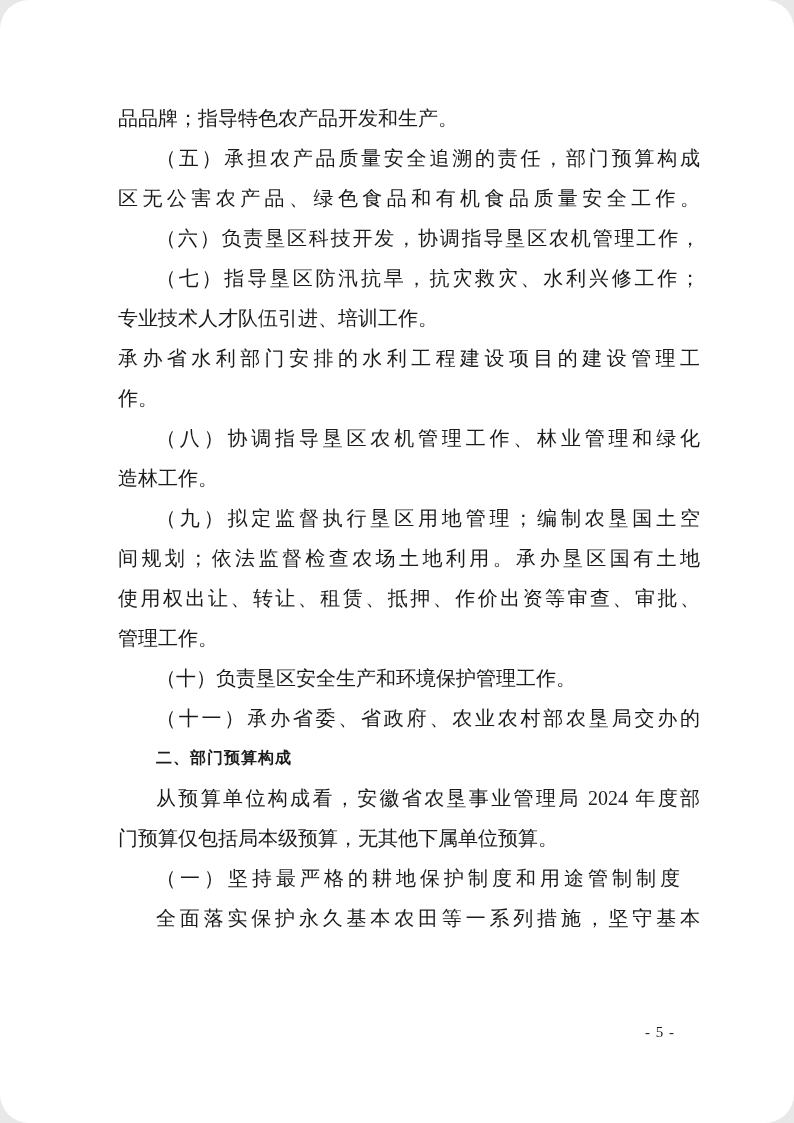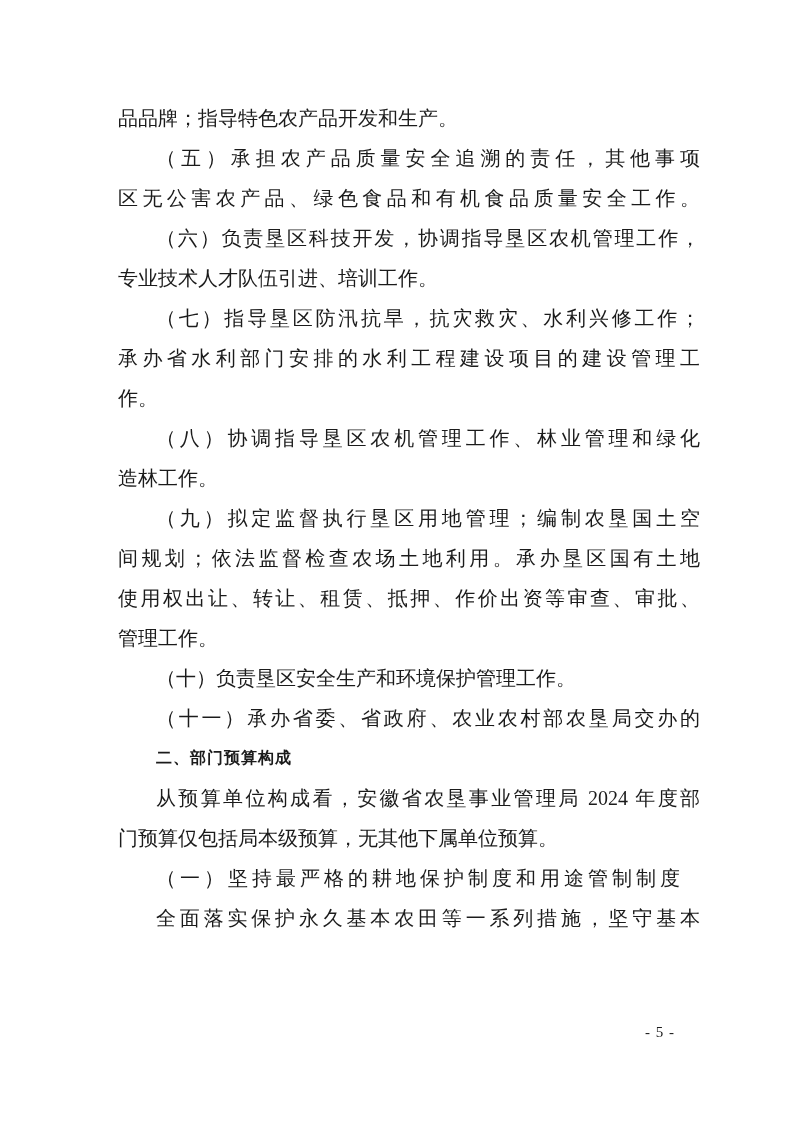--- a/index.html
+++ b/index.html
@@ -4,20 +4,21 @@
 <style>
   html,body{margin:0;padding:0;background:#e8e8e8;}
   .page{
     position:relative;
     width:794px;height:1123px;
     margin:0 auto;
     background:#ffffff;
     color:#1b1b1b;
     font-family:"Liberation Serif","DejaVu Serif",serif;
     overflow:hidden;
+    border-radius:29px;
   }
   .content{
     position:absolute;
     left:118px;top:98px;
     width:582px;
   }
   .line{
     height:40px;
     line-height:40px;
     font-size:20px;
@@ -52,25 +53,25 @@
     letter-spacing:1px;
     color:#1b1b1b;
   }
 </style>
 </head>
 <body>
 
 <div class="page">
   <div class="content">
     <div class="line">品品牌；指导特色农产品开发和生产。</div>
-    <div class="line indent just">（五）承担农产品质量安全追溯的责任，其他事项</div>
+    <div class="line indent just">（五）承担农产品质量安全追溯的责任，部门预算构成</div>
     <div class="line just">区无公害农产品、绿色食品和有机食品质量安全工作。</div>
     <div class="line indent just">（六）负责垦区科技开发，协调指导垦区农机管理工作，</div>
+    <div class="line indent just">（七）指导垦区防汛抗旱，抗灾救灾、水利兴修工作；</div>
     <div class="line">专业技术人才队伍引进、培训工作。</div>
-    <div class="line indent just">（七）指导垦区防汛抗旱，抗灾救灾、水利兴修工作；</div>
     <div class="line just">承办省水利部门安排的水利工程建设项目的建设管理工</div>
     <div class="line">作。</div>
     <div class="line indent just">（八）协调指导垦区农机管理工作、林业管理和绿化</div>
     <div class="line">造林工作。</div>
     <div class="line indent just">（九）拟定监督执行垦区用地管理；编制农垦国土空</div>
     <div class="line just">间规划；依法监督检查农场土地利用。承办垦区国有土地</div>
     <div class="line just">使用权出让、转让、租赁、抵押、作价出资等审查、审批、</div>
     <div class="line">管理工作。</div>
     <div class="line indent">（十）负责垦区安全生产和环境保护管理工作。</div>
     <div class="line indent just">（十一）承办省委、省政府、农业农村部农垦局交办的</div>

